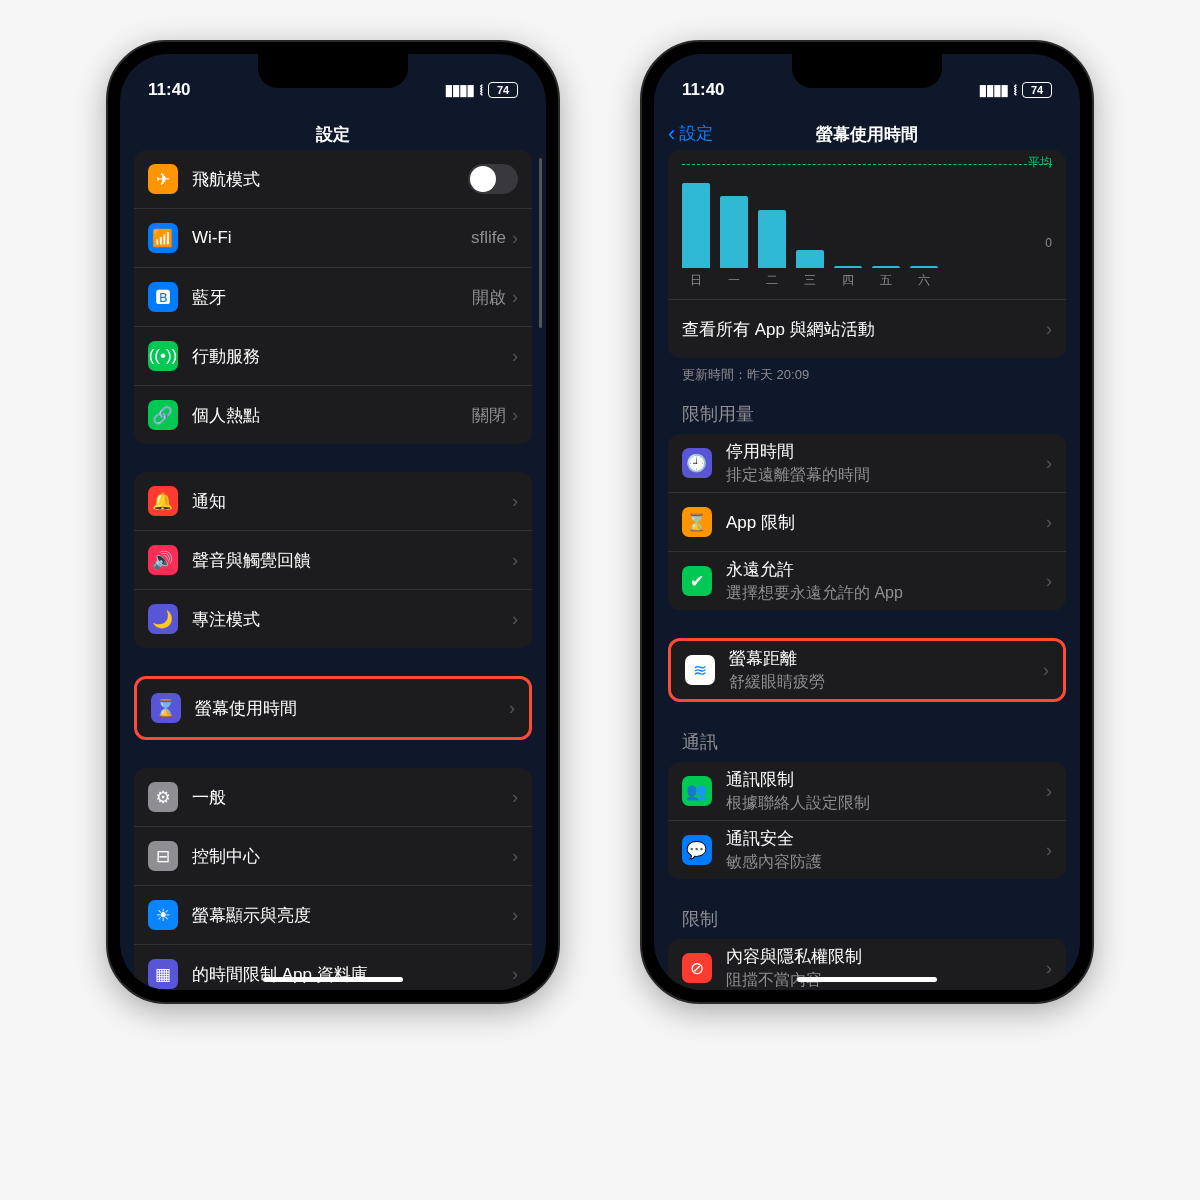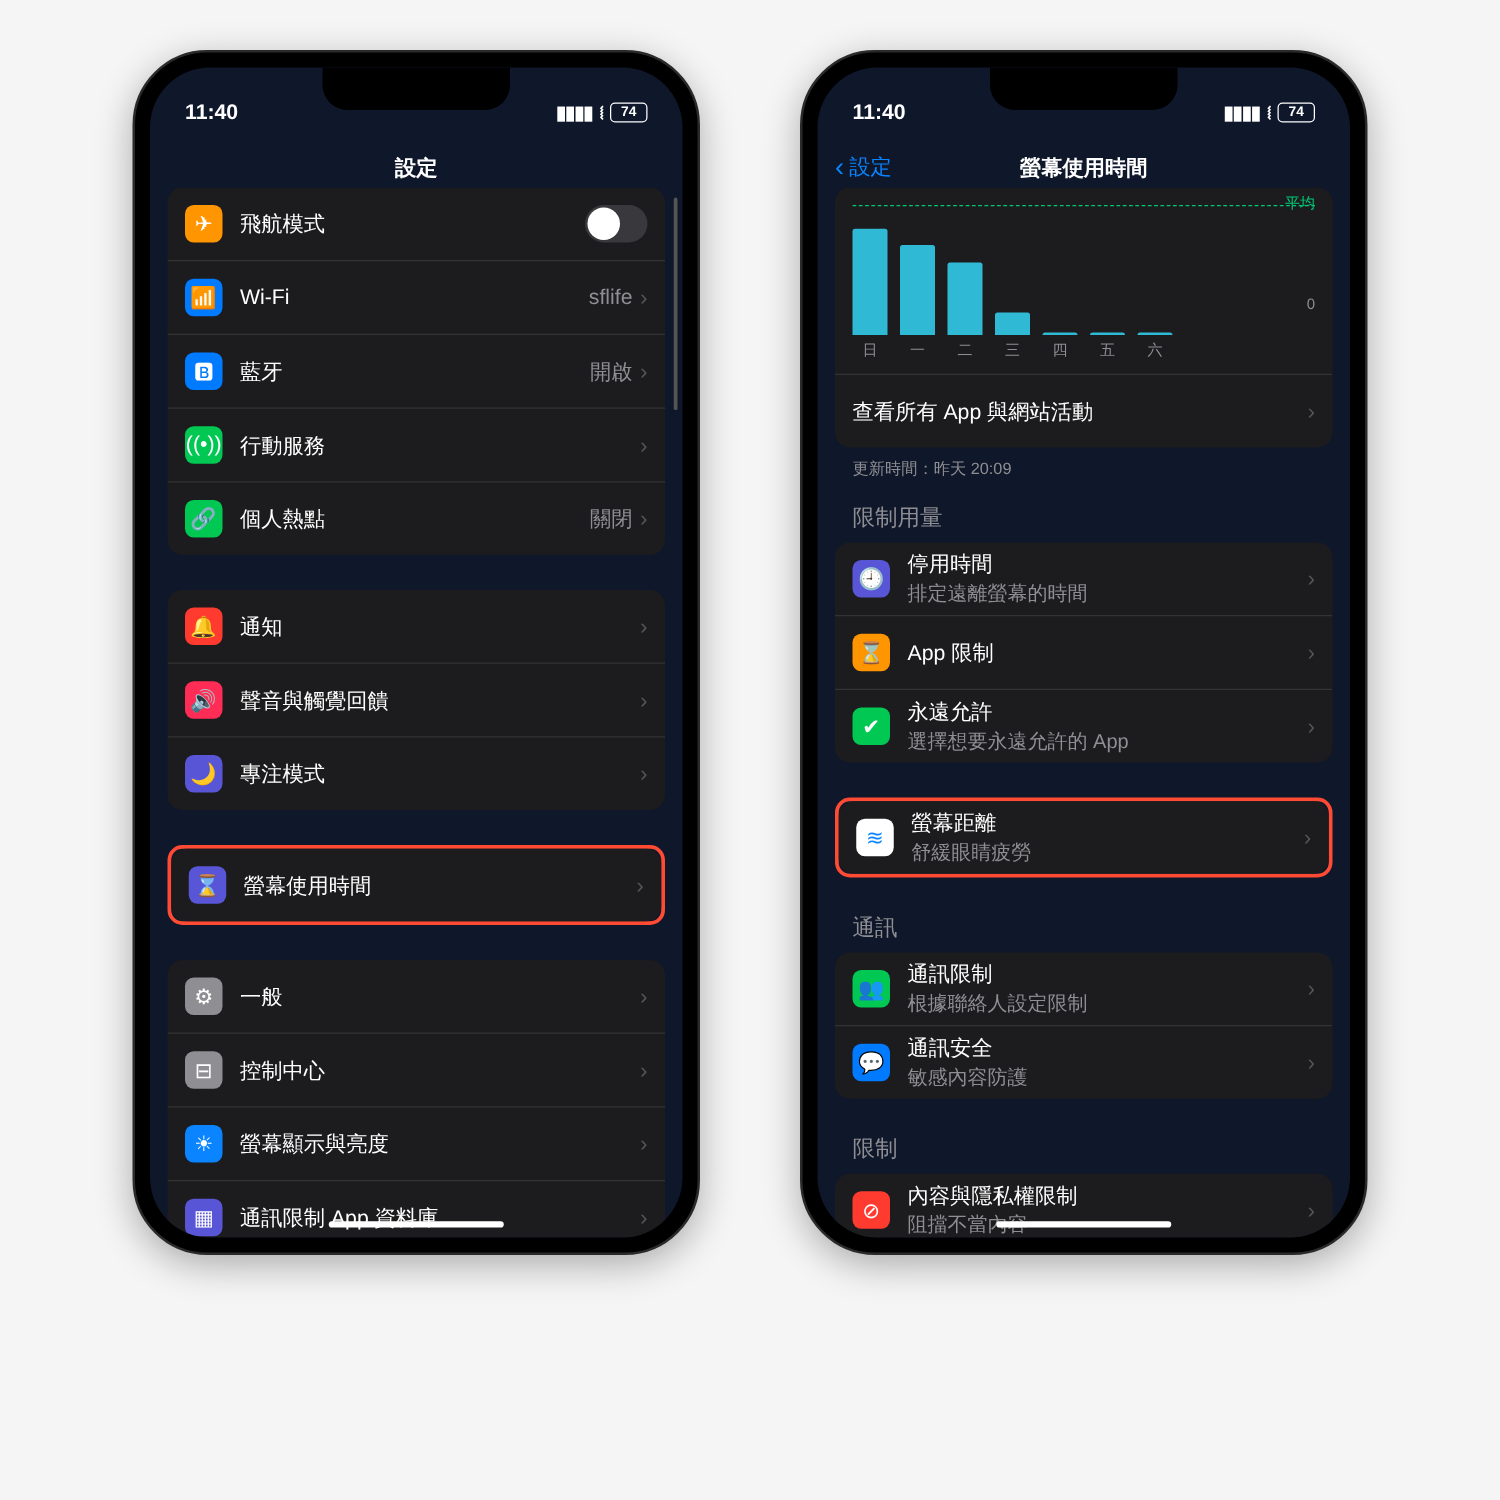--- a/index.html
+++ b/index.html
@@ -209,21 +209,21 @@
             <div class="row">
               <span class="icon" style="background: rgb(10, 132, 255);">☀︎</span>
               <span class="txt">
                 <span class="label">螢幕顯示與亮度</span>
               </span>
               <span class="chev"></span>
             </div>
             <div class="row">
               <span class="icon" style="background: rgb(88, 86, 214);">▦</span>
               <span class="txt">
-                <span class="label">通訊限制 App 資料庫</span>
+                <span class="label">的時間限制 App 資料庫</span>
               </span>
               <span class="chev"></span>
             </div>
           </div>
       </div>
       <div class="home"></div>
     </div>
   </div>
 
   <div class="phone">

